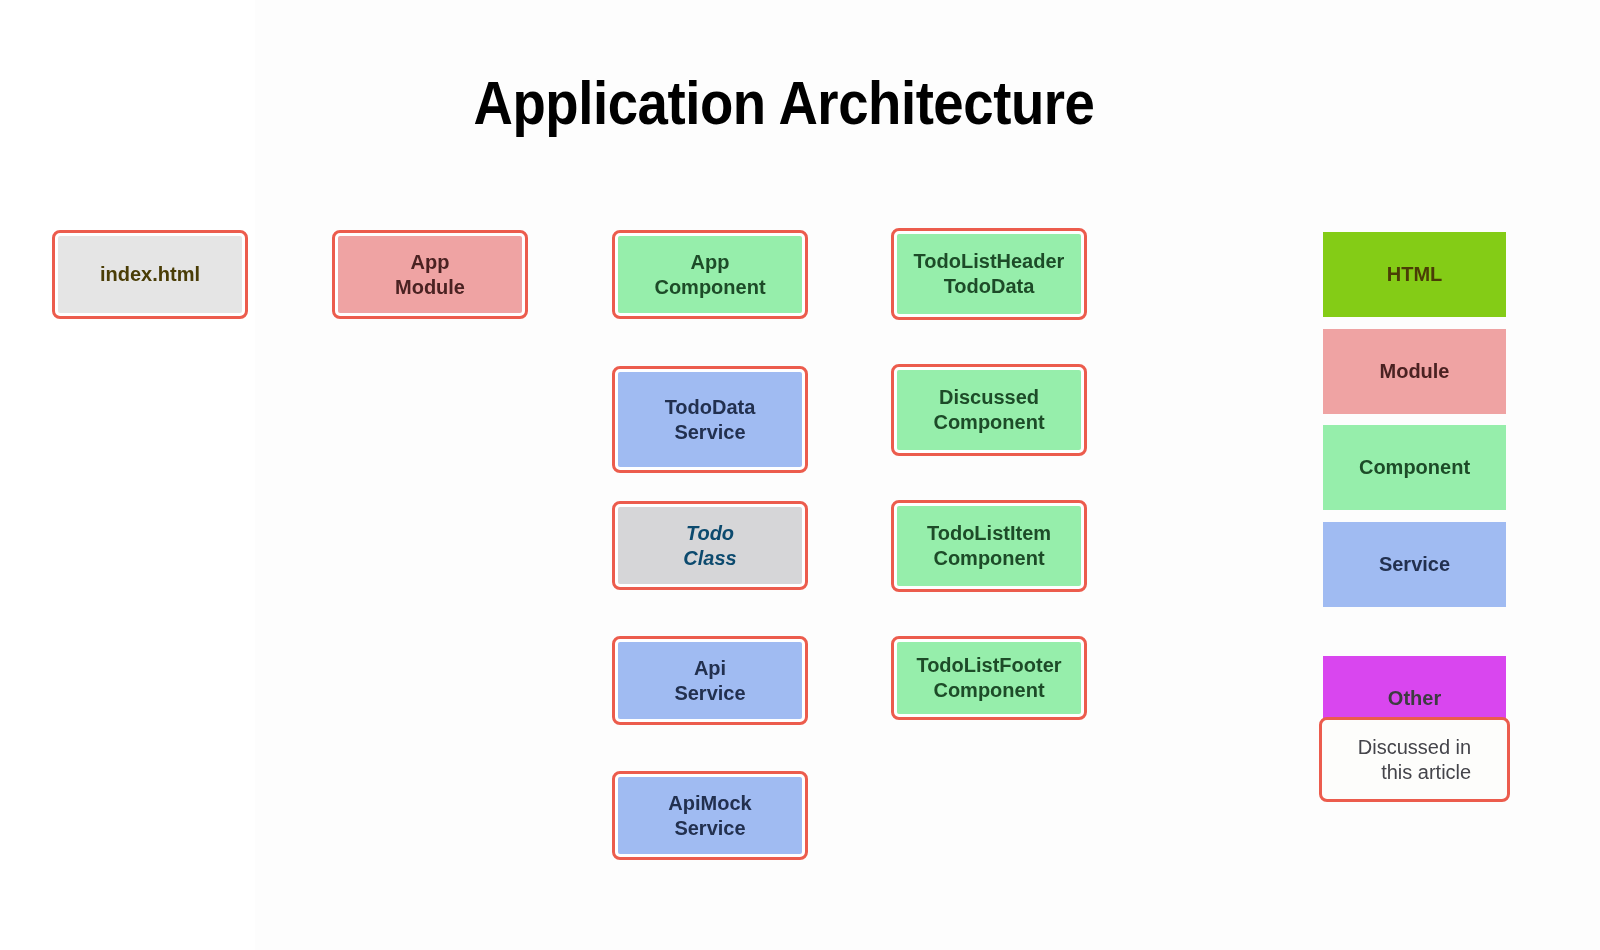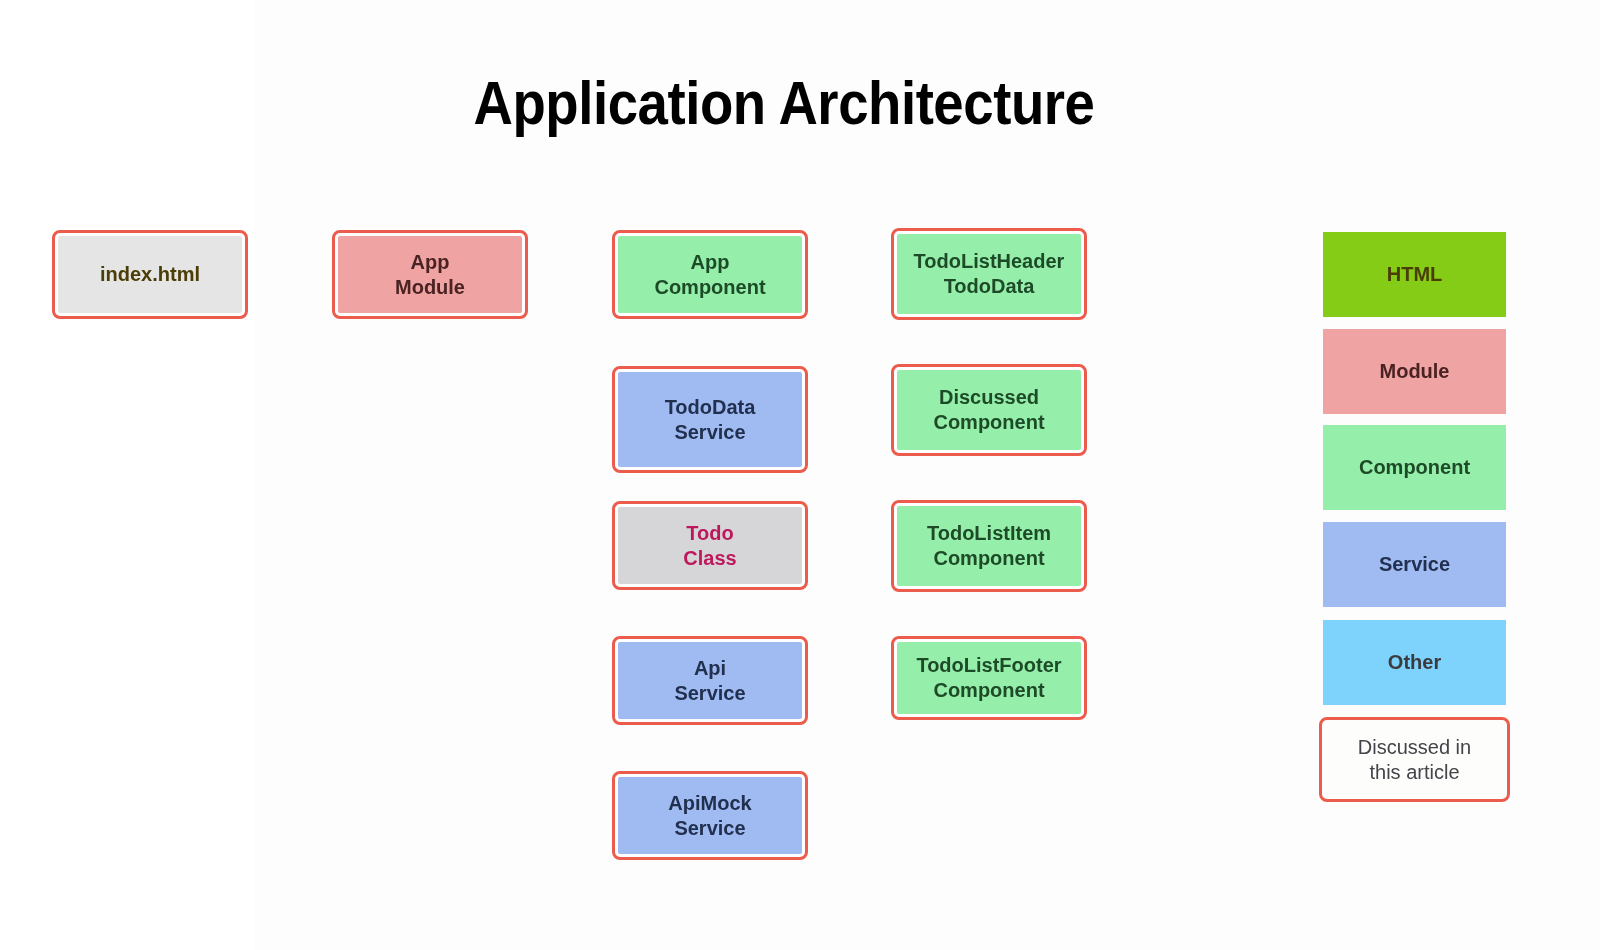--- a/index.html
+++ b/index.html
@@ -76,41 +76,41 @@
     line-height: 25px;
     white-space: pre-line;
     border-radius: 2px;
   }
 
   
   .t-html   .node-fill { background: #e5e5e5; color: #4a3d06; }
   .t-module .node-fill { background: #efa3a3; color: #4a2222; }
   .t-component .node-fill { background: #96eeab; color: #1d4b28; }
   .t-service .node-fill { background: #a0bbf2; color: #22304f; }
-  .t-other  .node-fill { background: #d6d6d8; color: #be185d; }
+  .t-other  .node-fill { background: #d6d6d8; color: #0c4a6e; font-style: italic; }
 
   
   .legend-box {
     position: absolute;
     box-sizing: border-box;
     display: flex;
     align-items: center;
     justify-content: center;
     text-align: center;
     font-family: "Liberation Sans", sans-serif;
     font-weight: bold;
     font-size: 20px;
     line-height: 25px;
     white-space: pre-line;
   }
   .legend-box.t-html   { background: #84cc16; color: #4a3d06; }
   .legend-box.t-module { background: #efa3a3; color: #4a2222; }
   .legend-box.t-component { background: #96eeab; color: #1d4b28; }
   .legend-box.t-service { background: #a0bbf2; color: #22304f; }
-  .legend-box.t-other  { background: #7dd3fc; color: #3c3c40; }
+  .legend-box.t-other  { background: #d946ef; color: #3c3c40; margin-top: 36px; }
   .legend-box.t-outline {
     background: #fdfdfb;
     color: #44444a;
     border: 3px solid #ec5c4d;
     border-radius: 8px;
     font-weight: normal;
   }
 </style>
 </head>
 <body>
@@ -166,17 +166,17 @@
 Component</div>
       </div>
     </div>
 
   <div id="legend-layer">
       <div class="legend-box t-html" style="left: 1323px; top: 232px; width: 183px; height: 85px;">HTML</div>
       <div class="legend-box t-module" style="left: 1323px; top: 329px; width: 183px; height: 85px;">Module</div>
       <div class="legend-box t-component" style="left: 1323px; top: 425px; width: 183px; height: 85px;">Component</div>
       <div class="legend-box t-service" style="left: 1323px; top: 522px; width: 183px; height: 85px;">Service</div>
       <div class="legend-box t-other" style="left: 1323px; top: 620px; width: 183px; height: 85px;">Other</div>
-      <div class="legend-box t-outline" style="left: 1319px; top: 717px; width: 191px; height: 85px;">Discussed in
+      <div class="legend-box t-outline" style="left: 1319px; top: 717px; width: 191px; height: 85px; text-align: right;">Discussed in
 this article</div>
     </div>
 
 </div>
 
 </body></html>

